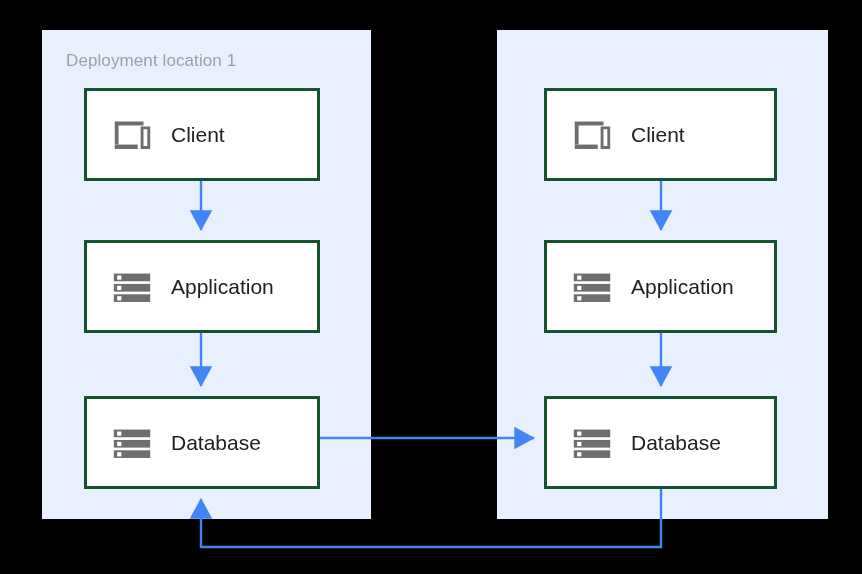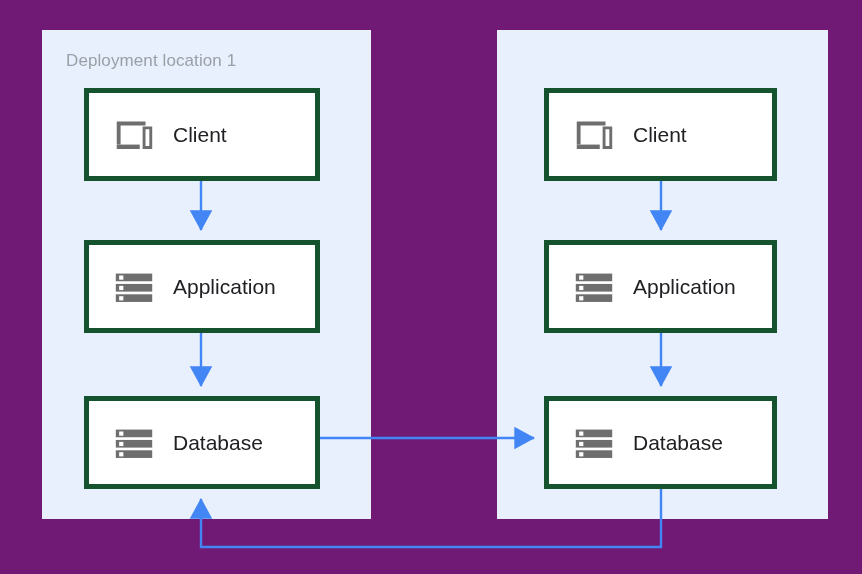--- a/index.html
+++ b/index.html
@@ -8,21 +8,21 @@
     padding: 0;
     background: #ffffff;
   }
   body {
     font-family: "Liberation Sans", "DejaVu Sans", sans-serif;
   }
   #canvas {
     position: relative;
     width: 862px;
     height: 574px;
-    background: #701a75;
+    background: #000000;
     overflow: hidden;
   }
   
   .zone {
     position: absolute;
     background: #e8f0fe;
     box-sizing: border-box;
   }
   .zone-label {
     position: absolute;
@@ -30,21 +30,21 @@
     font-size: 17px;
     line-height: 20px;
     letter-spacing: 0.1px;
     white-space: nowrap;
   }
   
   .node {
     position: absolute;
     box-sizing: border-box;
     background: #ffffff;
-    border: 5px solid #14532d;
+    border: 3px solid #14532d;
     display: flex;
     align-items: center;
     justify-content: flex-start;
   }
   .node-icon {
     width: 46px;
     height: 46px;
     margin-left: 22px;
     flex: 0 0 auto;
     display: block;

